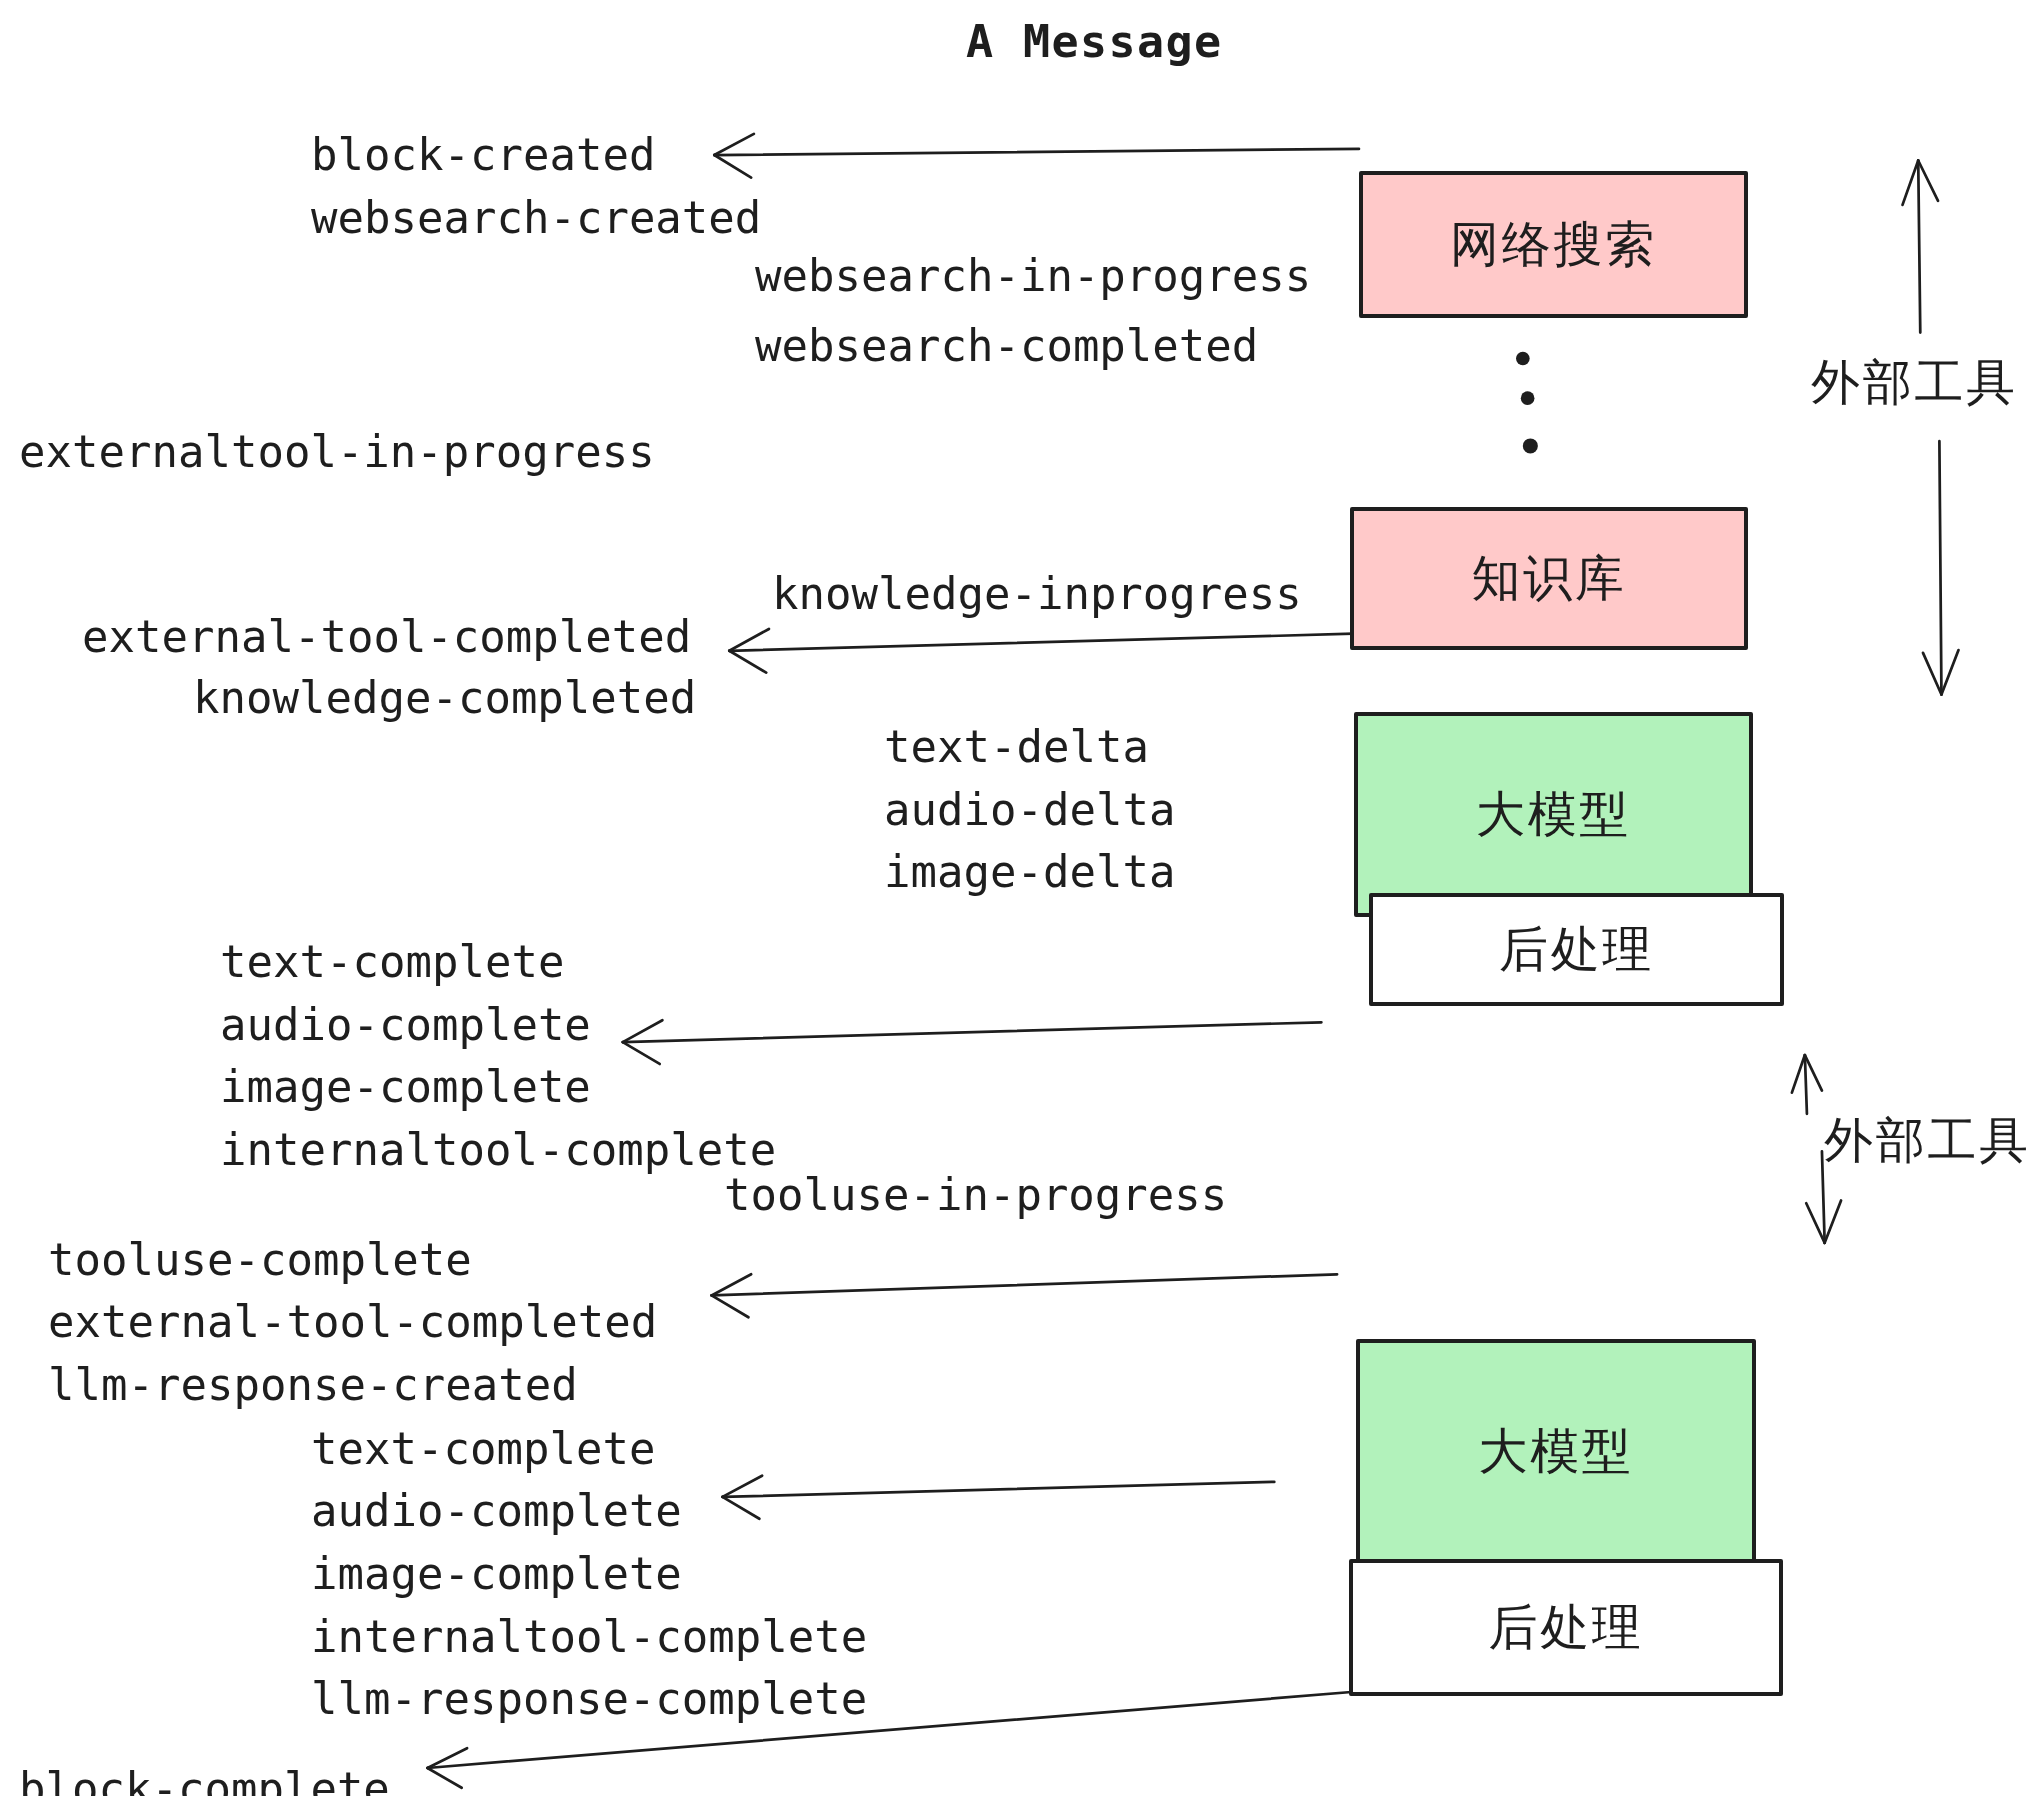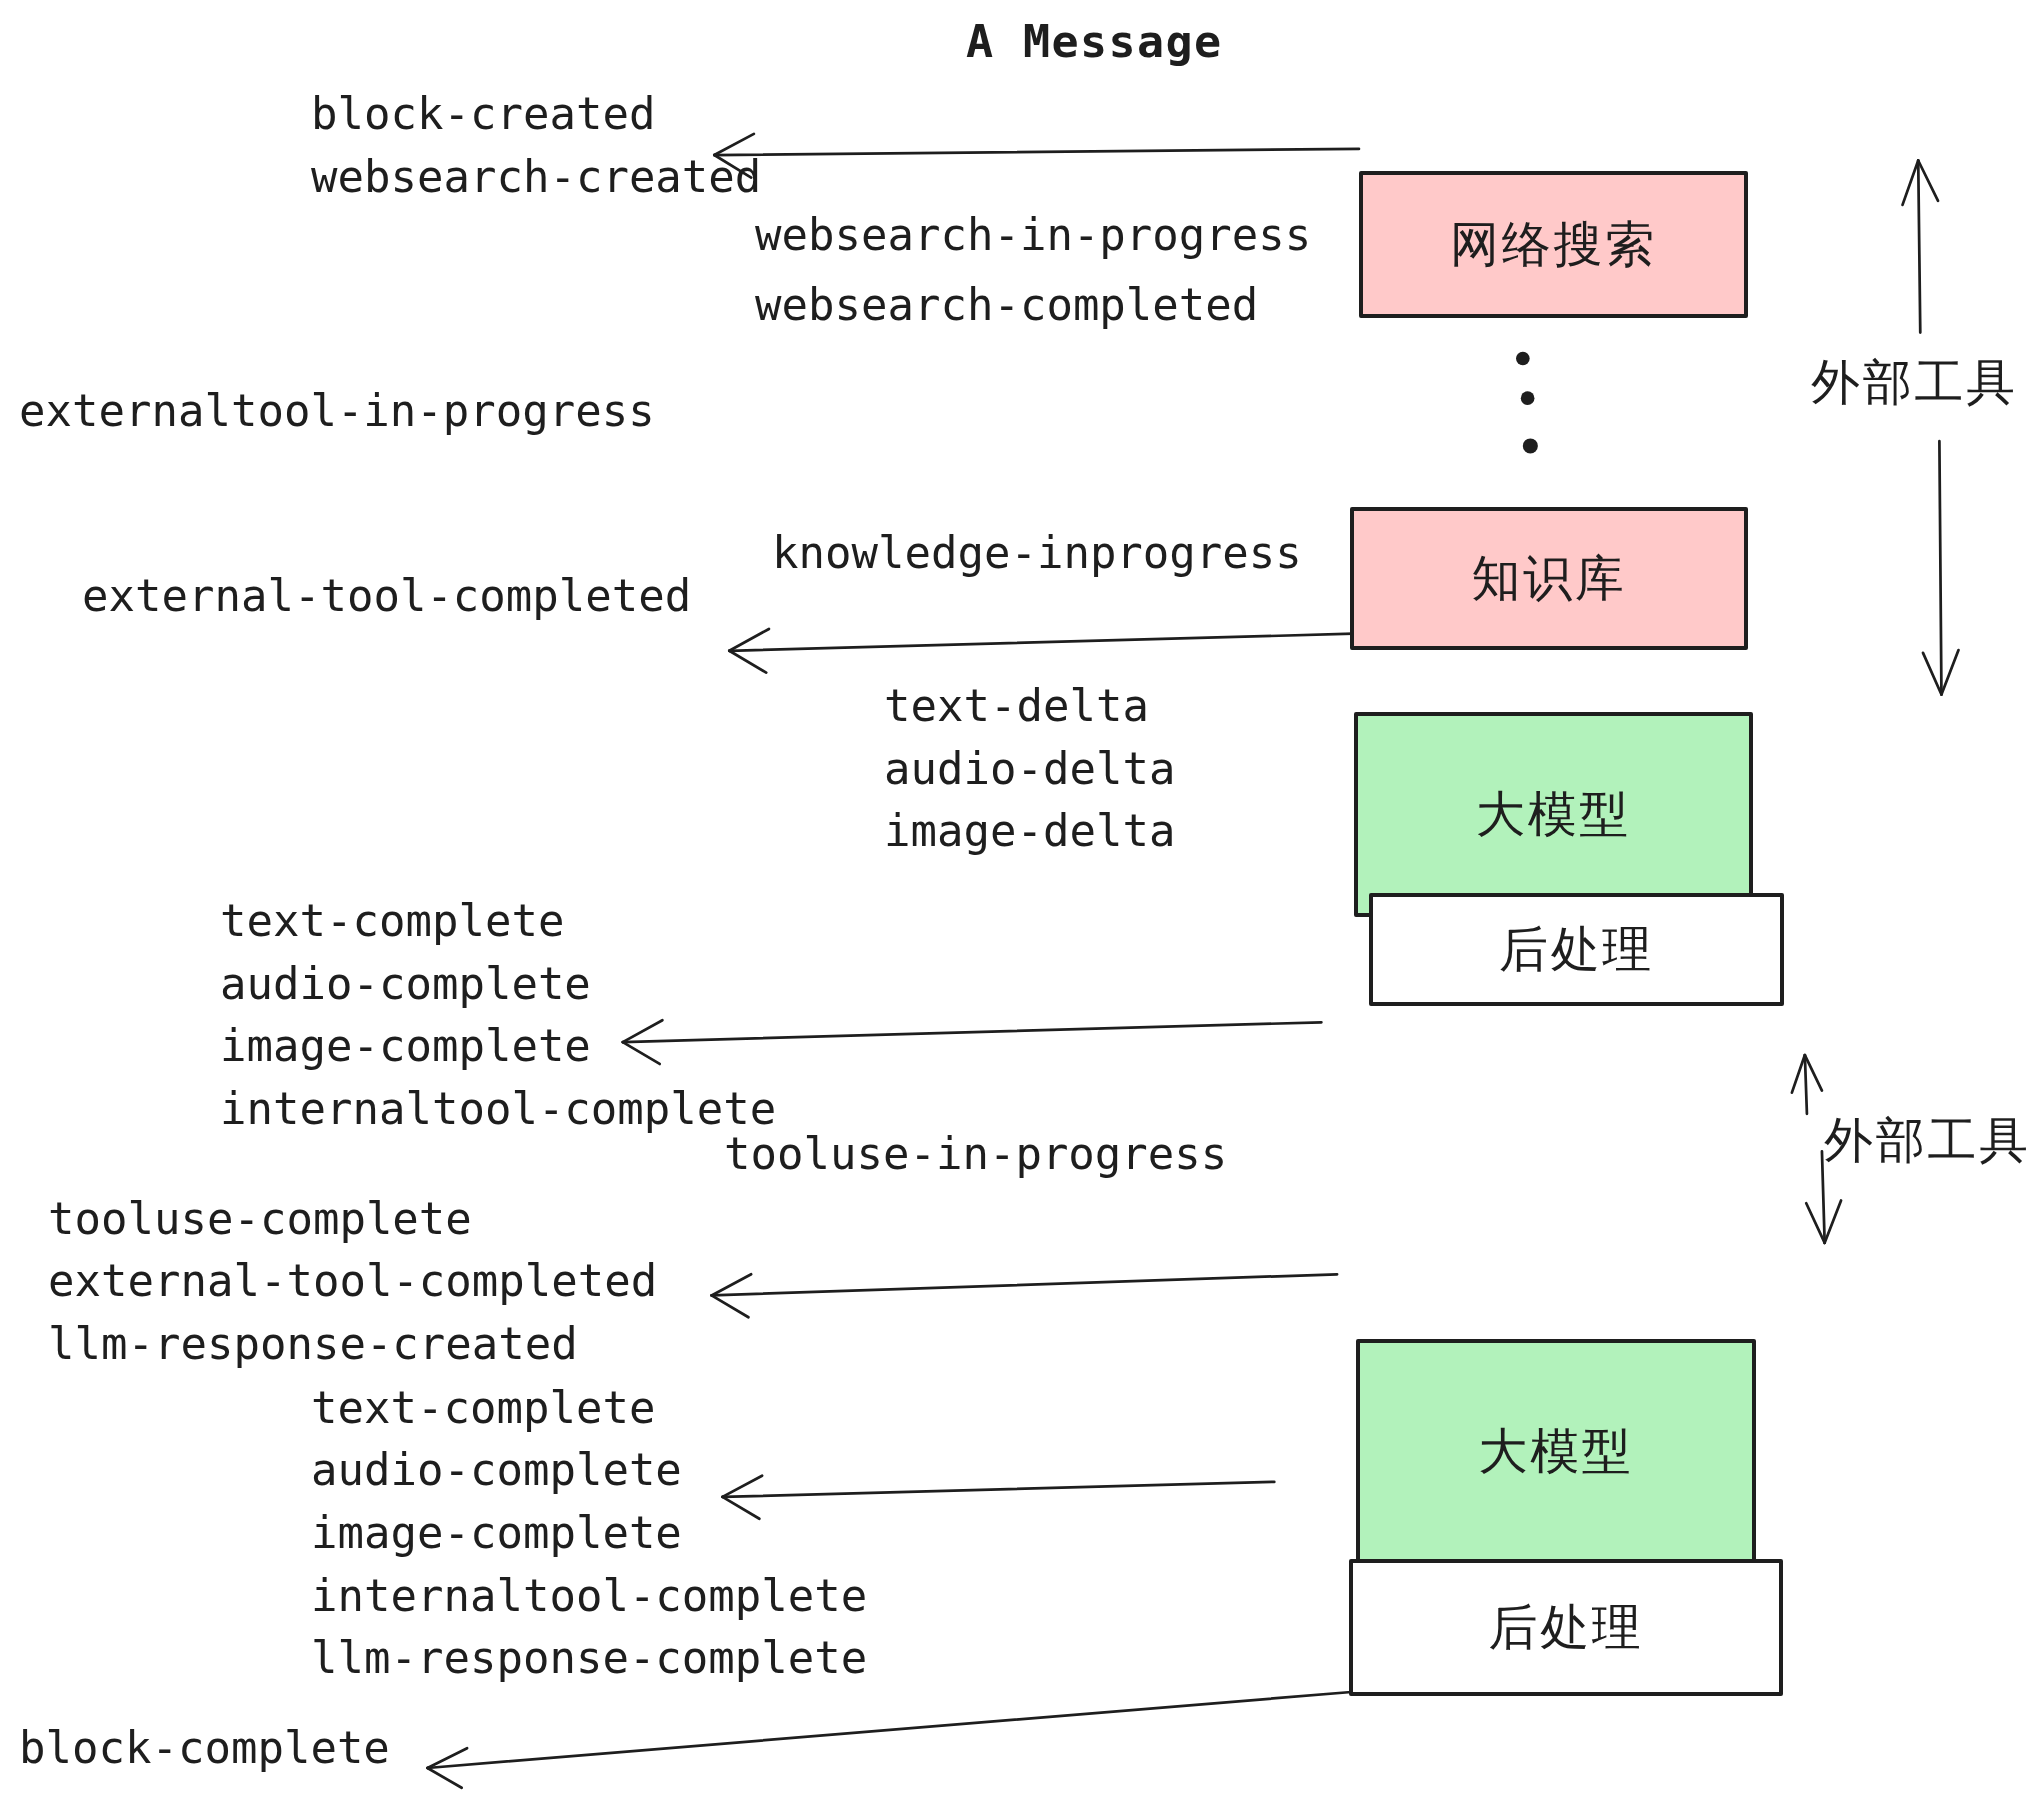--- a/index.html
+++ b/index.html
@@ -26,20 +26,21 @@
     font-weight: 700;
     letter-spacing: 1.4px;
     white-space: nowrap;
   }
   .evt {
     position: absolute;
     font-size: 44px;
     font-weight: 500;
     white-space: nowrap;
     line-height: 1;
+    margin-top: 41px;
   }
   .box {
     position: absolute;
     border: 4.1px solid #1e1e1e;
     border-radius: 2px;
     display: flex;
     align-items: center;
     justify-content: center;
     box-sizing: border-box;
   }
@@ -143,20 +144,21 @@
 
   <div class="title" style="left:966px; top:15px;">A Message</div>
 
   <div class="evt" style="left:311px;  top:92px;">block-created</div>
   <div class="evt" style="left:311px;  top:155px;">websearch-created</div>
   <div class="evt" style="left:755px; top:213px;">websearch-in-progress</div>
   <div class="evt" style="left:755px; top:283px;">websearch-completed</div>
   <div class="evt" style="left:19px;   top:389px;">externaltool-in-progress</div>
   <div class="evt" style="left:772px; top:531px;">knowledge-inprogress</div>
   <div class="evt" style="left:82px;  top:574px;">external-tool-completed</div>
+  <div class="evt" style="left:193px;  top:635px;">knowledge-completed</div>
   <div class="evt" style="left:884px; top:684px;">text-delta</div>
   <div class="evt" style="left:884px; top:747px;">audio-delta</div>
   <div class="evt" style="left:884px; top:809px;">image-delta</div>
   <div class="evt" style="left:220px;  top:899px;">text-complete</div>
   <div class="evt" style="left:220px;  top:962px;">audio-complete</div>
   <div class="evt" style="left:220px;  top:1024px;">image-complete</div>
   <div class="evt" style="left:220px;  top:1087px;">internaltool-complete</div>
   <div class="evt" style="left:724px; top:1132px;">tooluse-in-progress</div>
   <div class="evt" style="left:48px;   top:1197px;">tooluse-complete</div>
   <div class="evt" style="left:48px;   top:1259px;">external-tool-completed</div>

